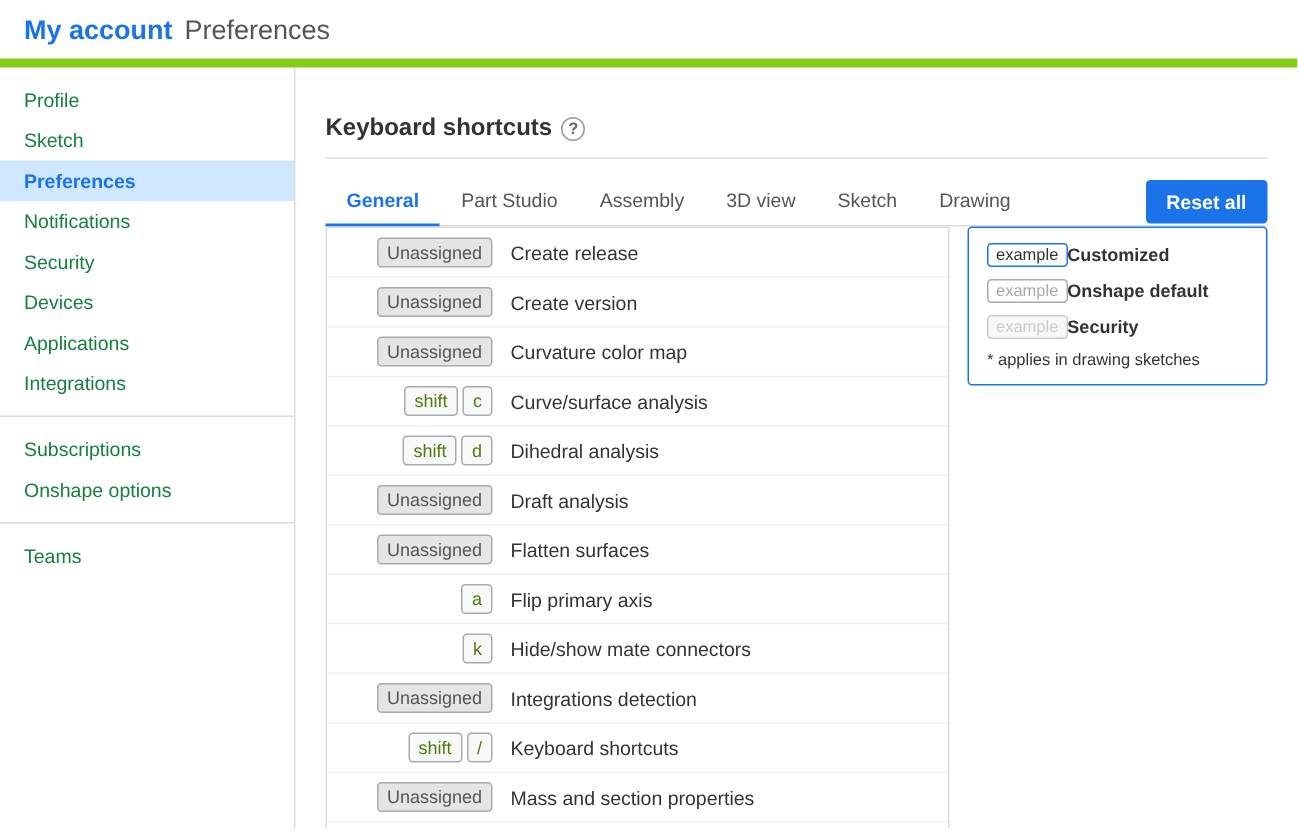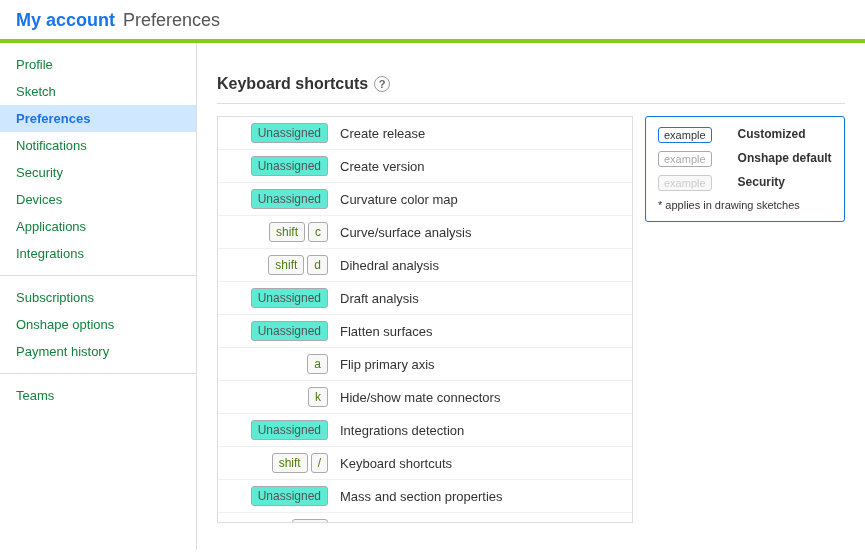--- a/index.html
+++ b/index.html
@@ -1,19 +1,19 @@
 <!DOCTYPE html>
 <html><head>
   <meta charset="utf-8">
   <style>
     * { box-sizing: border-box; margin: 0; padding: 0; }
     body { font-family: Arial, sans-serif; font-size: 13px; color: #333; background: #fff; width: 865px; height: 559px; overflow: hidden; }
 
     
-    .header { padding: 10px 16px 8px; border-bottom: 4px solid #84cc16; display: flex; align-items: baseline; gap: 8px; }
+    .header { padding: 10px 16px 8px; border-bottom: 6px solid #84cc16; display: flex; align-items: baseline; gap: 8px; }
     .header-myaccount { font-size: 18px; font-weight: bold; color: #1a73e8; }
     .header-preferences { font-size: 18px; color: #555; }
 
     
     .layout { display: flex; height: calc(559px - 52px); }
 
     
     .sidebar { width: 197px; padding: 8px 0; border-right: 1px solid #ddd; flex-shrink: 0; }
     .sidebar-item { padding: 6px 16px; cursor: pointer; color: #15803d; font-size: 13px; }
     .sidebar-item.active { background: #d0e8ff; color: #1a73e8; font-weight: bold; }
@@ -33,26 +33,26 @@
     
     .shortcuts-area { display: flex; gap: 12px; margin-top: 0; height: calc(559px - 52px - 48px - 52px); }
 
     
     .shortcuts-list-wrap { flex: 1; border: 1px solid #ddd; overflow-y: scroll; position: relative; }
     .shortcuts-list { min-width: 400px; }
     .shortcut-row { display: flex; align-items: center; padding: 6px 10px; border-bottom: 1px solid #f0f0f0; }
     .shortcut-row:last-child { border-bottom: none; }
     .key-area { width: 100px; display: flex; align-items: center; justify-content: flex-end; gap: 3px; margin-right: 12px; }
     .key-badge { border: 1px solid #aaa; border-radius: 3px; padding: 2px 6px; font-size: 12px; background: #f8f8f8; color: #4d7c0f; display: inline-block; }
-    .key-badge.unassigned { color: #555; background: #5eead4; }
+    .key-badge.unassigned { color: #555; background: #e5e5e5; }
     .shortcut-label { font-size: 13px; color: #333; }
 
     
     .legend-panel { width: 200px; border: 1px solid #1a73e8; border-radius: 3px; padding: 10px 12px; height: fit-content; font-size: 12px; }
-    .legend-row { display: flex; gap: 26px; margin-bottom: 8px; }
+    .legend-row { display: flex; align-items: center; gap: 0; margin-bottom: 8px; }
     .legend-example { border: 1px solid #1a73e8; border-radius: 3px; padding: 1px 5px; font-size: 11px; color: #333; background: #fff; }
     .legend-example.default { border-color: #aaa; color: #aaa; }
     .legend-example.disabled { border-color: #ccc; color: #ccc; background: #f8f8f8; }
     .legend-text { font-size: 12px; color: #333; font-weight: bold; }
     .legend-note { font-size: 11px; color: #333; margin-top: 4px; }
   </style>
 </head>
 <body>
 
 <div class="header">
@@ -67,31 +67,39 @@
     <div class="sidebar-item">Sketch</div>
     <div class="sidebar-item active">Preferences</div>
     <div class="sidebar-item">Notifications</div>
     <div class="sidebar-item">Security</div>
     <div class="sidebar-item">Devices</div>
     <div class="sidebar-item">Applications</div>
     <div class="sidebar-item">Integrations</div>
     <hr class="sidebar-divider">
     <div class="sidebar-item">Subscriptions</div>
     <div class="sidebar-item">Onshape options</div>
-    <div class="sidebar-item">Payment history</div>
     <hr class="sidebar-divider">
     <div class="sidebar-item">Teams</div>
   </div>
 
   <div class="main">
     <div class="section-title">
       <span>Keyboard shortcuts</span>
       <span class="help-icon">?</span>
     </div>
 
+    <div class="tabs">
+      <div class="tab active">General</div>
+      <div class="tab">Part Studio</div>
+      <div class="tab">Assembly</div>
+      <div class="tab">3D view</div>
+      <div class="tab">Sketch</div>
+      <div class="tab">Drawing</div>
+      <button class="reset-btn">Reset all</button>
+    </div>
 
     <div class="shortcuts-area">
 
       <div class="shortcuts-list-wrap">
         <div class="shortcuts-list">
 
           <div class="shortcut-row">
             <div class="key-area">
               <span class="key-badge unassigned">Unassigned</span>
             </div>

